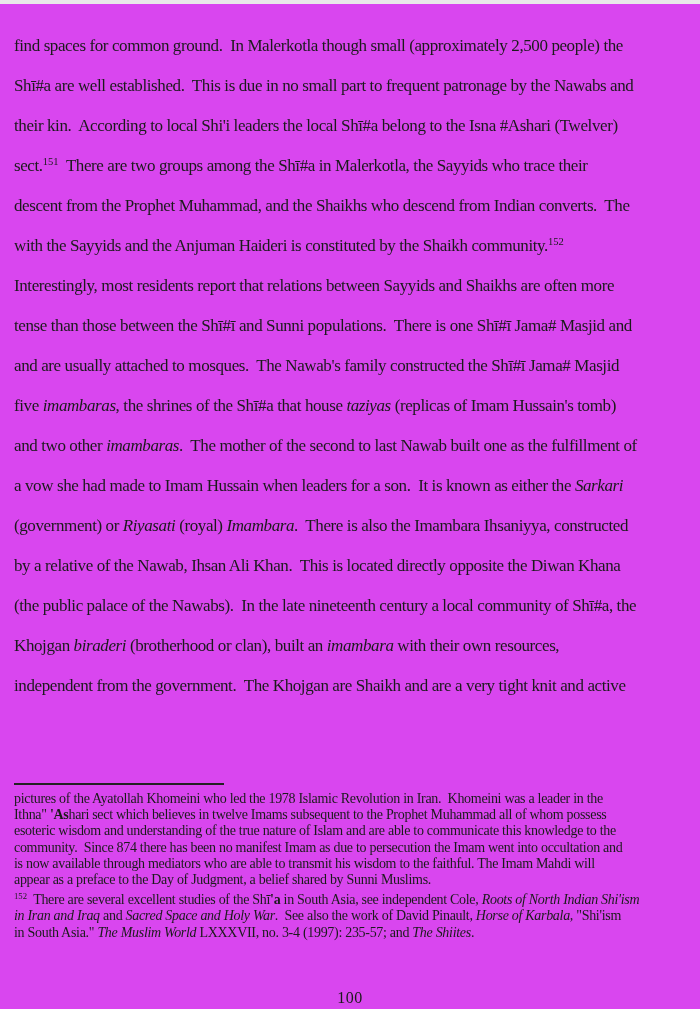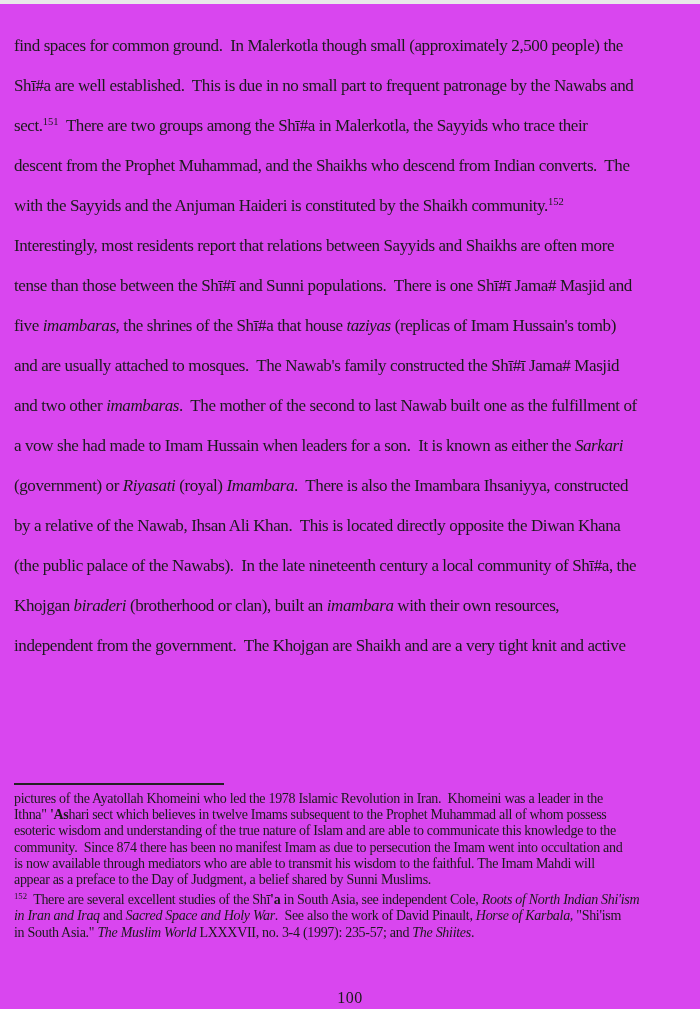--- a/index.html
+++ b/index.html
@@ -69,27 +69,28 @@
     letter-spacing: 0.5px;
   }
 </style>
 </head>
 <body>
 
 <div class="page">
   <div class="body-text" id="body-text">
       <div class="bline" style="transform: scaleX(1);"><span>find spaces for common ground.  In Malerkotla though small (approximately 2,500 people) the</span></div>
       <div class="bline" style="transform: scaleX(1);"><span>Shī#a are well established.  This is due in no small part to frequent patronage by the Nawabs and</span></div>
+      <div class="bline" style="transform: scaleX(1);"><span>their kin.  According to local Shi'i leaders the local Shī#a belong to the Isna #Ashari (Twelver)</span></div>
       <div class="bline" style="transform: scaleX(1);"><span>sect.</span><span class="sup">151</span><span>  There are two groups among the Shī#a in Malerkotla, the Sayyids who trace their</span></div>
       <div class="bline" style="transform: scaleX(1);"><span>descent from the Prophet Muhammad, and the Shaikhs who descend from Indian converts.  The</span></div>
       <div class="bline" style="transform: scaleX(1);"><span>with the Sayyids and the Anjuman Haideri is constituted by the Shaikh community.</span><span class="sup">152</span></div>
       <div class="bline" style="transform: scaleX(1);"><span>Interestingly, most residents report that relations between Sayyids and Shaikhs are often more</span></div>
       <div class="bline" style="transform: scaleX(1);"><span>tense than those between the Shī#ī and Sunni populations.  There is one Shī#ī Jama# Masjid and</span></div>
+      <div class="bline" style="transform: scaleX(1);"><span>and are usually attached to mosques.  The Nawab's family constructed the Shī#ī Jama# Masjid</span></div>
       <div class="bline" style="transform: scaleX(1);"><span>five </span><span class="i">imambaras</span><span>, the shrines of the Shī#a that house </span><span class="i">taziyas</span><span> (replicas of Imam Hussain's tomb)</span></div>
-      <div class="bline" style="transform: scaleX(1);"><span>and are usually attached to mosques.  The Nawab's family constructed the Shī#ī Jama# Masjid</span></div>
       <div class="bline" style="transform: scaleX(1);"><span>and two other </span><span class="i">imambaras</span><span>.  The mother of the second to last Nawab built one as the fulfillment of</span></div>
       <div class="bline" style="transform: scaleX(1);"><span>a vow she had made to Imam Hussain when leaders for a son.  It is known as either the </span><span class="i">Sarkari</span></div>
       <div class="bline" style="transform: scaleX(1);"><span>(government) or </span><span class="i">Riyasati</span><span> (royal) </span><span class="i">Imambara</span><span>.  There is also the Imambara Ihsaniyya, constructed</span></div>
       <div class="bline" style="transform: scaleX(1);"><span>by a relative of the Nawab, Ihsan Ali Khan.  This is located directly opposite the Diwan Khana</span></div>
       <div class="bline" style="transform: scaleX(1);"><span>(the public palace of the Nawabs).  In the late nineteenth century a local community of Shī#a, the</span></div>
       <div class="bline" style="transform: scaleX(1);"><span>Khojgan </span><span class="i">biraderi</span><span> (brotherhood or clan), built an </span><span class="i">imambara</span><span> with their own resources,</span></div>
       <div class="bline" style="transform: scaleX(1);"><span>independent from the government.  The Khojgan are Shaikh and are a very tight knit and active</span></div>
     </div>
   <div class="fn-rule"></div>
   <div class="footnotes" id="footnotes">

